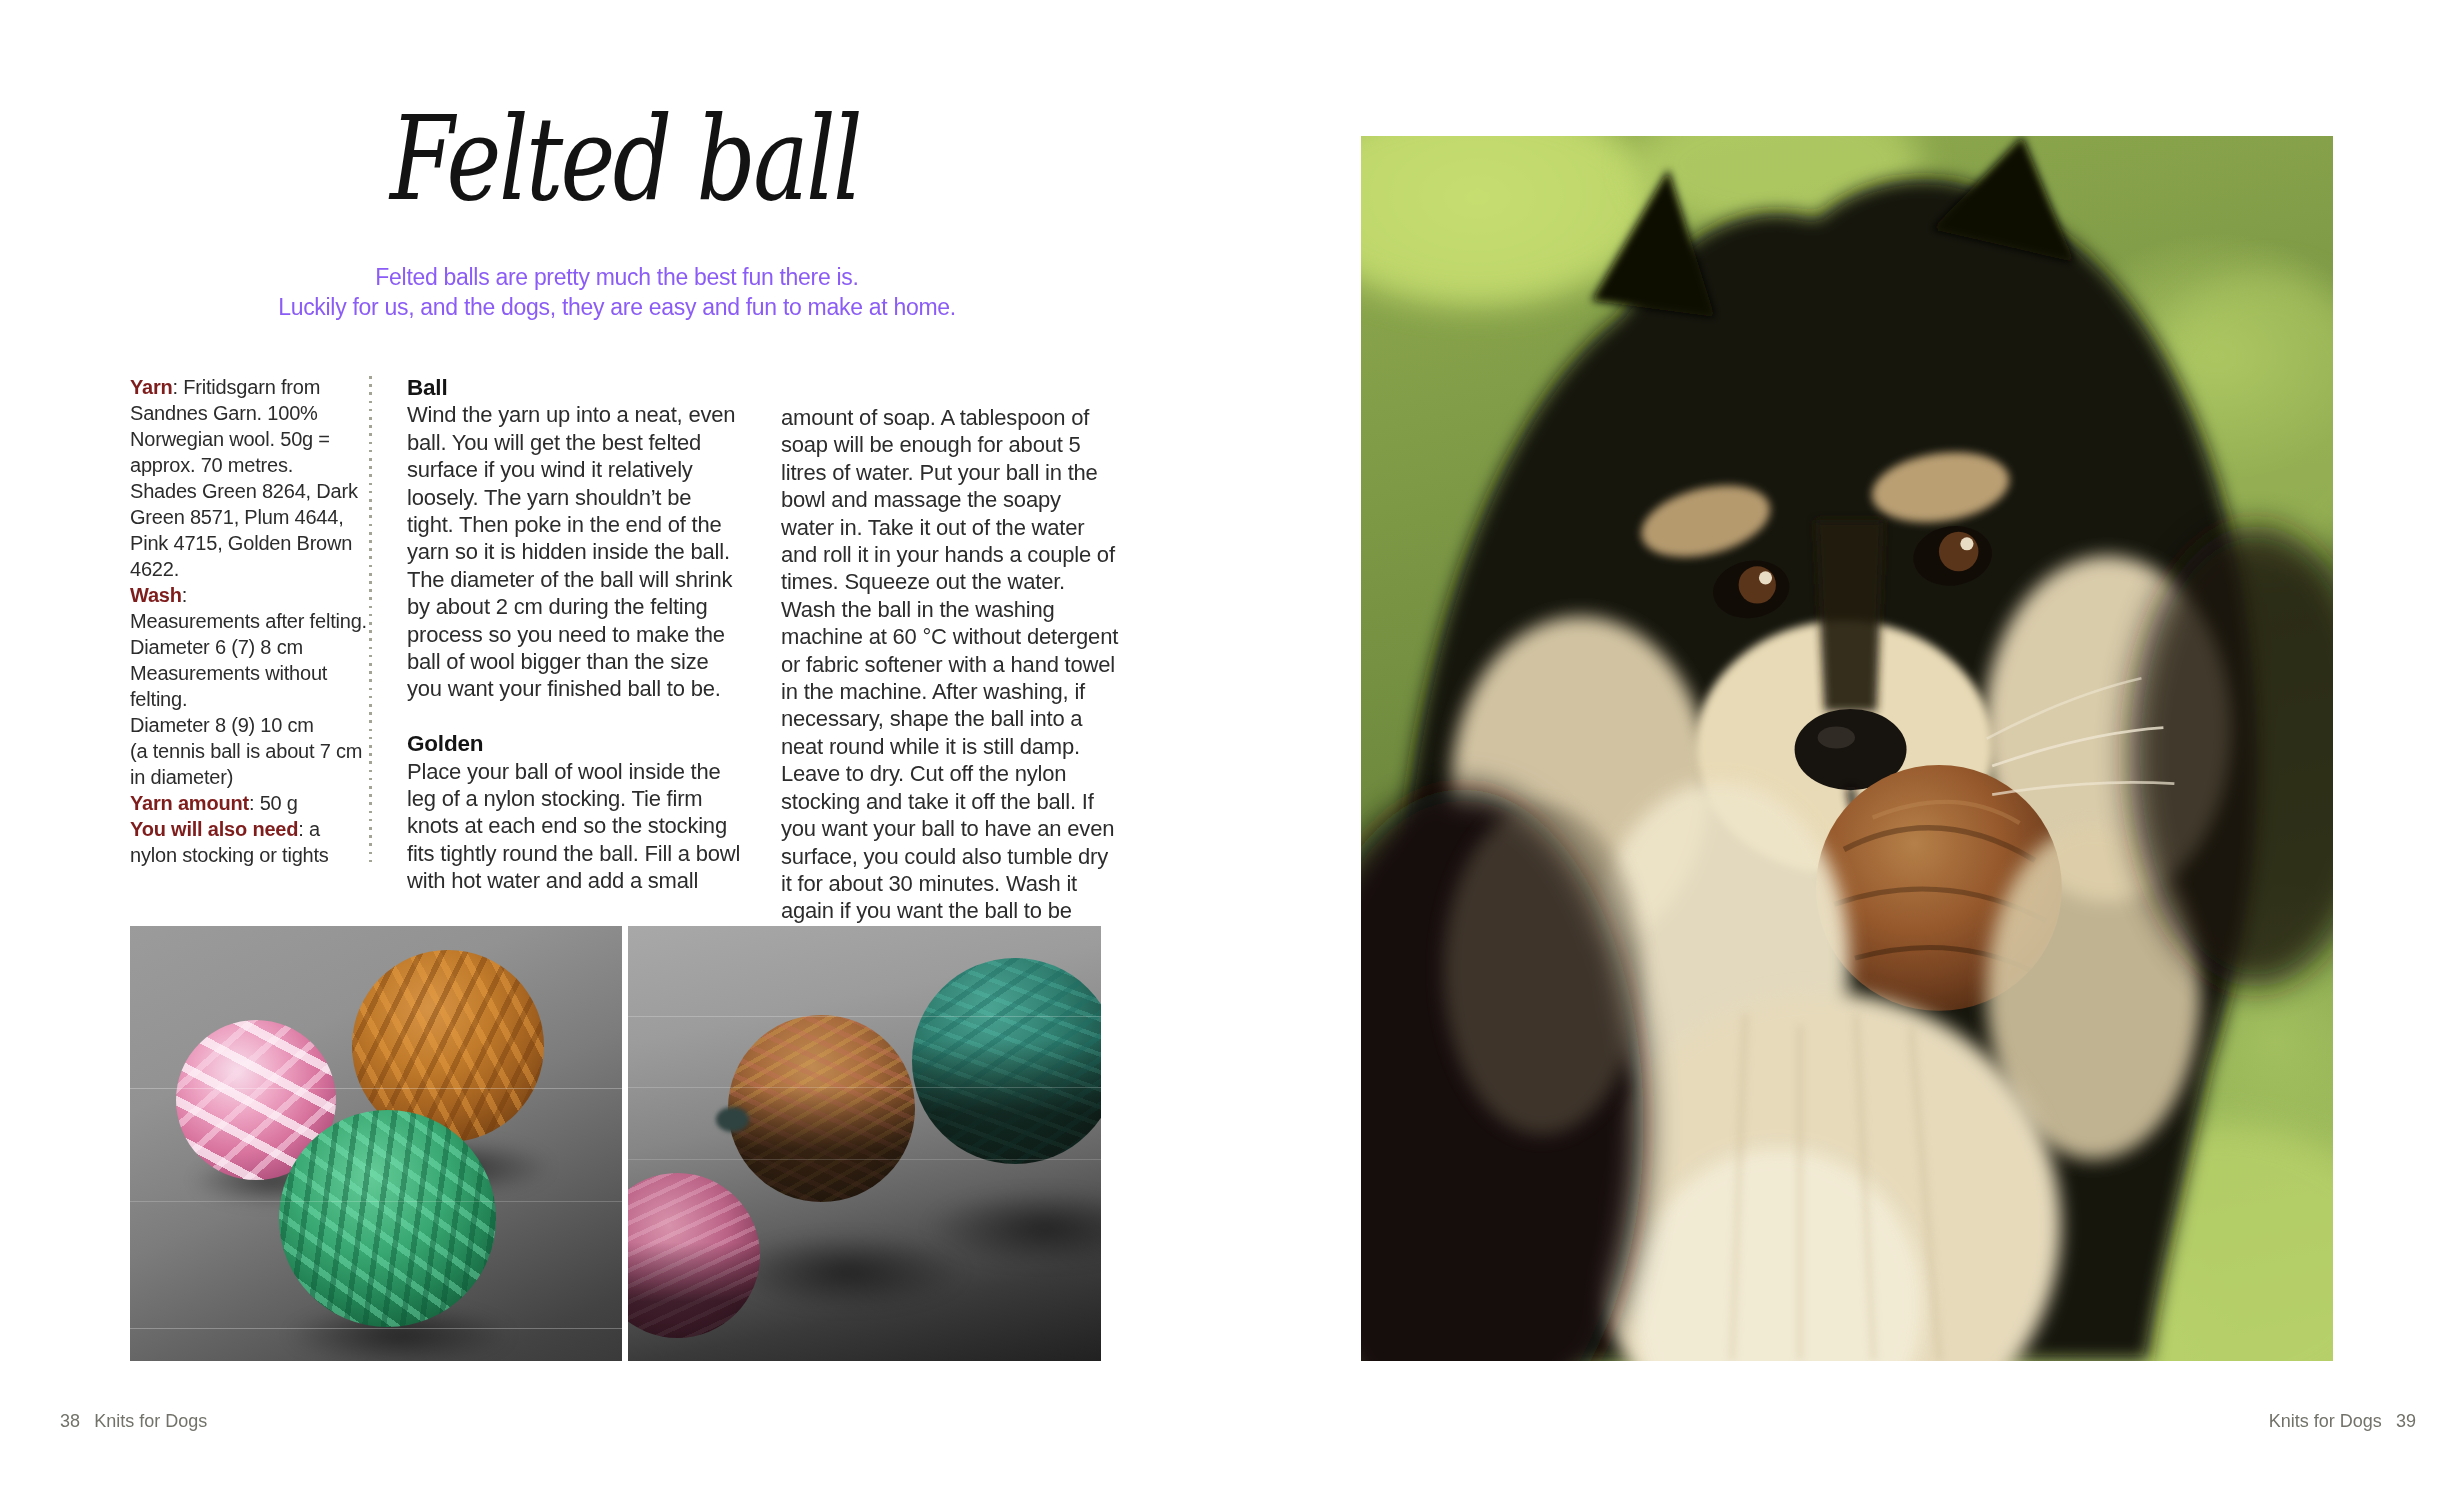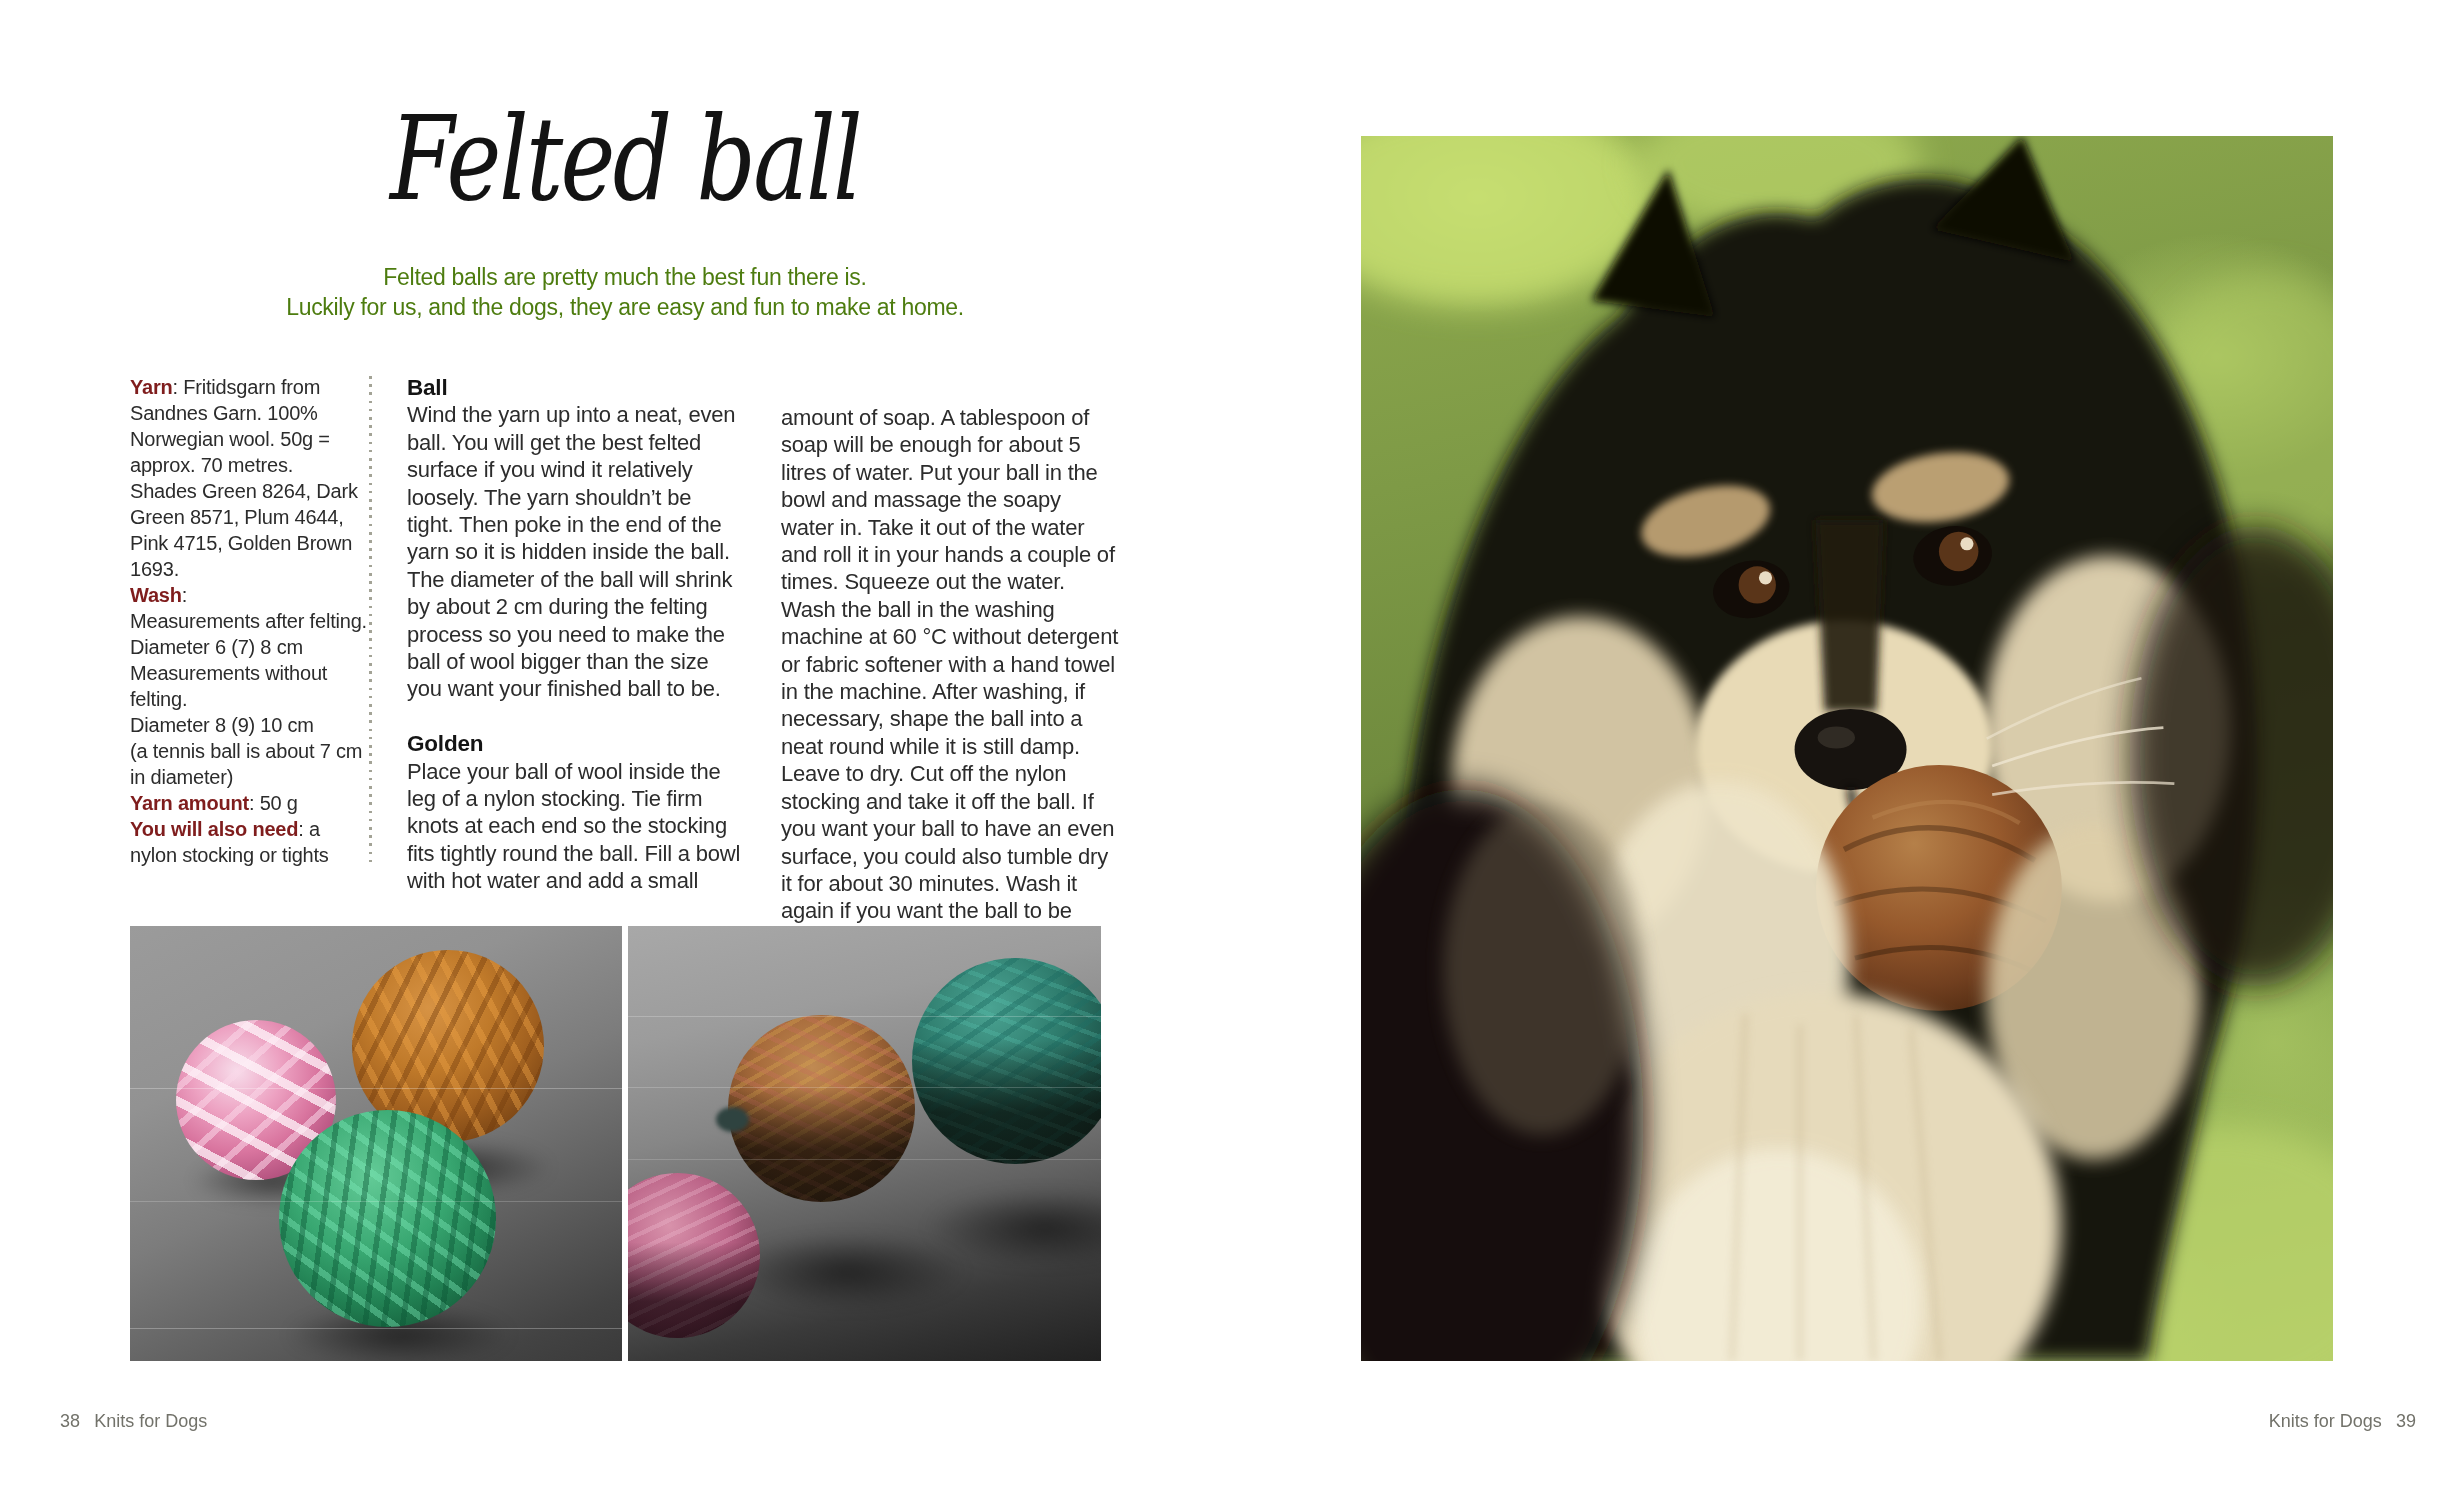--- a/index.html
+++ b/index.html
@@ -11,22 +11,22 @@
   .spread{position:absolute;inset:0;}
 
   
   .title{
     position:absolute;left:130px;top:98px;width:990px;
     text-align:center;font-family:"DejaVu Serif",serif;font-style:italic;
     font-size:116px;line-height:1.05;color:#131313;letter-spacing:-3.3px;
     transform:scaleX(.8);transform-origin:50% 50%;white-space:nowrap;
   }
   .intro{
-    position:absolute;left:130px;top:262px;width:990px;text-align:center;
-    font-size:23px;line-height:30px;color:#4d7c0f;letter-spacing:-0.3px;
+    position:absolute;left:122px;top:262px;width:990px;text-align:center;
+    font-size:23px;line-height:30px;color:#8b5cf6;letter-spacing:-0.3px;
   }
   .col{position:absolute;top:374px;font-size:22px;line-height:27.4px;color:#2c2c2c;letter-spacing:-0.2px;}
   .col p{margin:0;}
   .col1{left:130px;width:239px;font-size:20px;line-height:26px;}
   .col2{left:407px;width:336px;}
   .col3{left:781px;width:338px;margin-top:30px;}
   .col b{font-weight:700;color:#7f1d1d;}
   .sec-heading{font-weight:700;color:#141414;font-size:22.5px;}
   .sec-gap{margin-top:27.4px !important;}
   .dotted-divider{
@@ -111,21 +111,21 @@
 
   <div class="title">Felted ball</div>
 
   <div class="intro">
     <div>Felted balls are pretty much the best fun there is.</div>
     <div>Luckily for us, and the dogs, they are easy and fun to make at home.</div>
   </div>
 
   <div class="col col1">
     <p><b>Yarn</b><span>: Fritidsgarn from Sandnes Garn. 100% Norwegian wool. 50g = approx. 70 metres.</span></p>
-    <p>Shades Green 8264, Dark Green 8571, Plum 4644, Pink 4715, Golden Brown 1693.</p>
+    <p>Shades Green 8264, Dark Green 8571, Plum 4644, Pink 4715, Golden Brown 4622.</p>
     <p><b>Wash</b><span>:</span></p>
     <p>Measurements after felting.</p>
     <p>Diameter 6 (7) 8 cm</p>
     <p>Measurements without felting.</p>
     <p>Diameter 8 (9) 10 cm</p>
     <p>(a tennis ball is about 7 cm in diameter)</p>
     <p><b>Yarn amount</b><span>: 50 g</span></p>
     <p><b>You will also need</b><span>: a nylon stocking or tights</span></p>
   </div>
 

